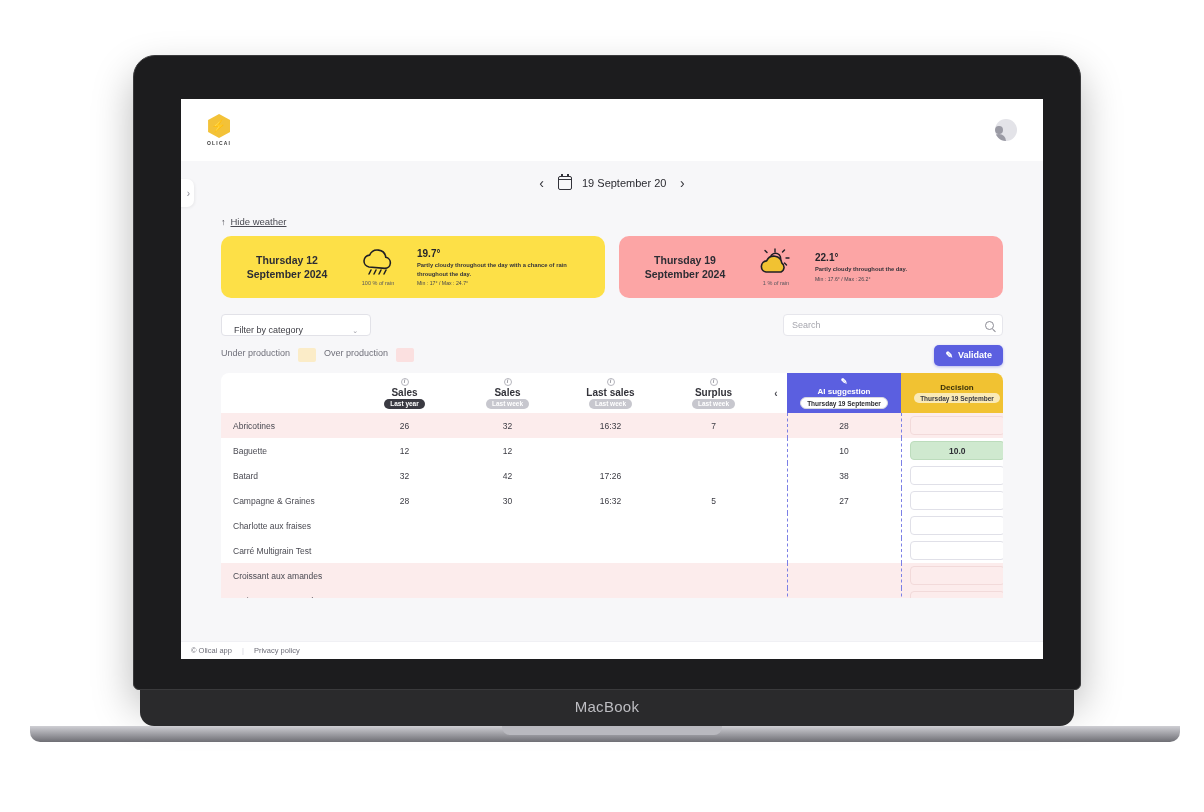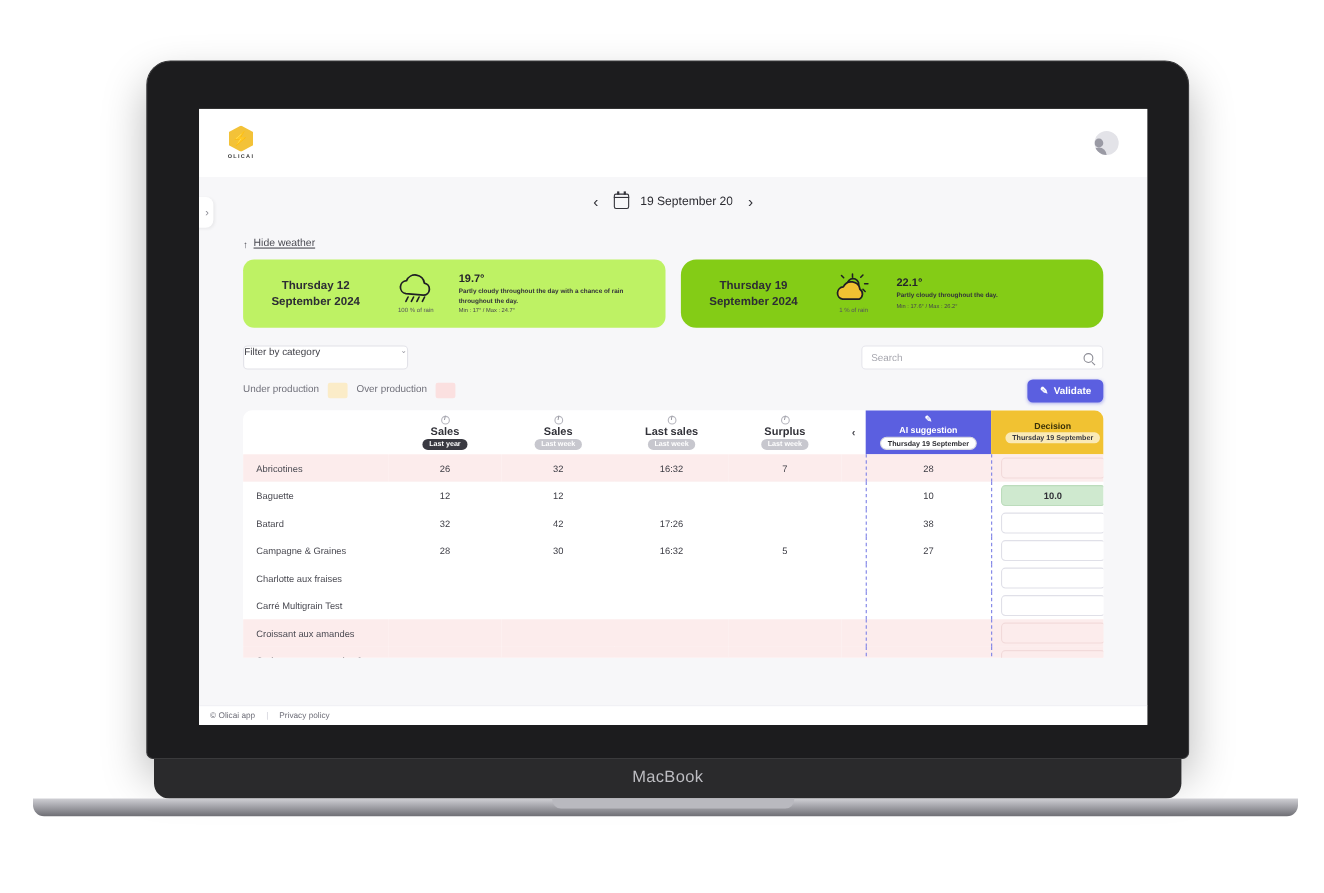--- a/index.html
+++ b/index.html
@@ -109,38 +109,38 @@
 
   
   .weather-row {
     position: absolute; left: 40px; top: 75px; width: 782px;
     display: flex; gap: 14px;
   }
   .wcard {
     flex: 1; height: 62px; border-radius: 10px; display: flex; align-items: center;
     padding: 0 14px; gap: 8px;
   }
-  .wcard.light { background: #bef264; }
-  .wcard.accent { background: #84cc16; border-radius: 14px; }
+  .wcard.light { background: #fde047; }
+  .wcard.accent { background: #fca5a5; }
   .wcard-date { font-size: 10.5px; font-weight: 700; color: #2d2d34; line-height: 1.35; width: 104px; text-align: center; }
   .wcard-icon { width: 62px; display: flex; flex-direction: column; align-items: center; gap: 2px; }
   .rain-lbl { font-size: 5.5px; color: #55555c; }
   .wcard-info { flex: 1; }
   .wtemp { font-size: 10px; font-weight: 700; color: #25252b; margin-bottom: 2px; }
   .wdesc { font-size: 5.8px; font-weight: 700; color: #33333a; line-height: 1.45; }
   .wminmax { font-size: 5.2px; color: #44444b; margin-top: 2px; }
 
   
   .filter-row {
     position: absolute; left: 40px; top: 153px; width: 782px; height: 22px;
     display: flex; justify-content: space-between; align-items: center;
   }
   .select-box {
     width: 150px; height: 22px; background: #fff; border: 1px solid #e2e2e8; border-radius: 4px;
-    display: flex; align-items: flex-start; justify-content: space-between; padding: 0 0;
+    display: flex; align-items: flex-end; justify-content: space-between; padding: 0 12px;
     font-size: 9px; color: #3e3e45; cursor: pointer;
   }
   .select-box .chev { font-size: 7px; color: #9a9aa3; }
   .search-box {
     width: 220px; height: 22px; background: #fff; border: 1px solid #e6e6ec; border-radius: 4px;
     display: flex; align-items: center; justify-content: space-between; padding: 0 8px;
   }
   .search-box input {
     border: none; outline: none; font-size: 9px; color: #3e3e45; width: 180px;
     font-family: "Liberation Sans", sans-serif; background: transparent;

